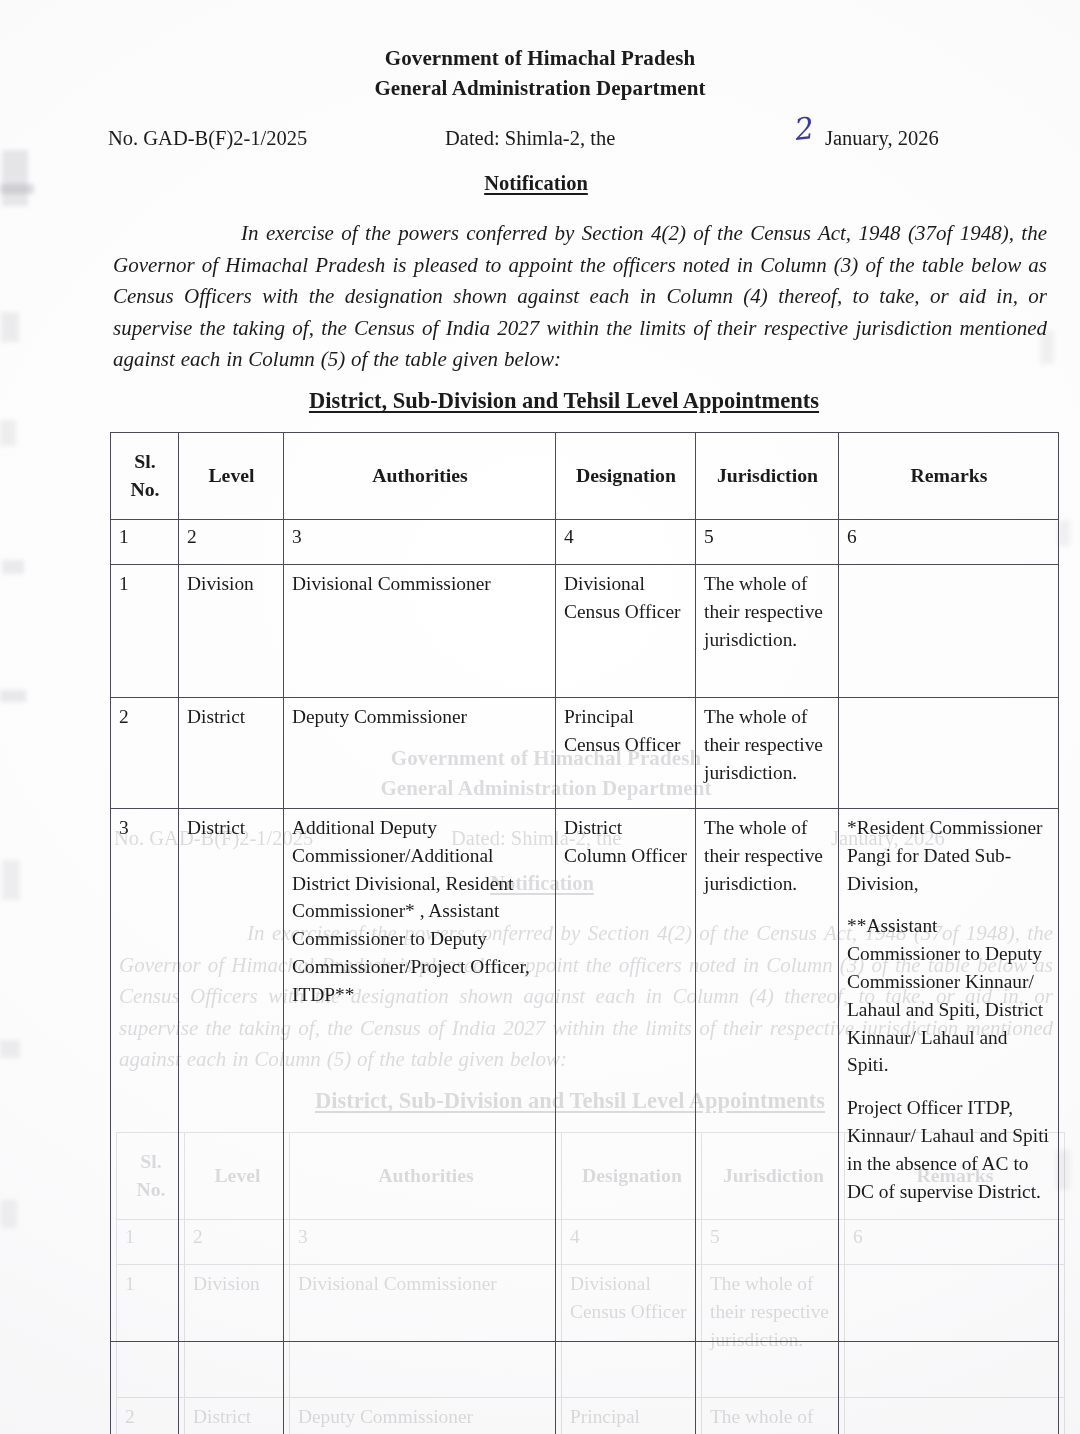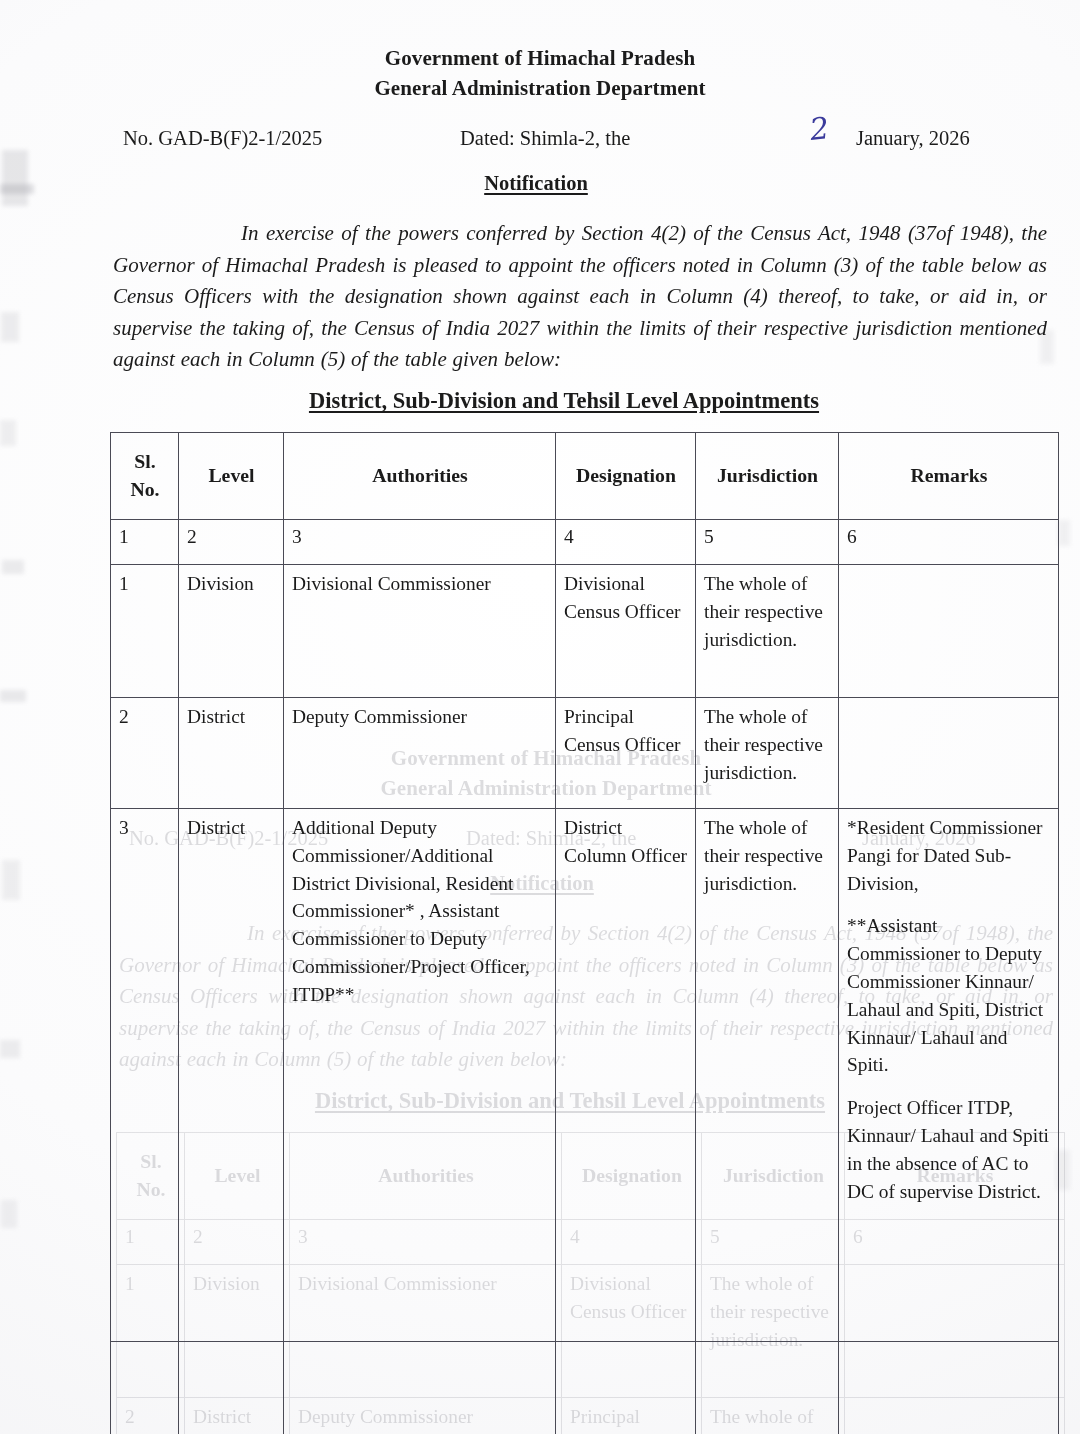--- a/index.html
+++ b/index.html
@@ -59,30 +59,30 @@
     font-weight: bold;
     font-size: 21px;
     line-height: 30px;
     letter-spacing: .1px;
   }
   #hdr-line1 { position: absolute; left: 0; right: 0; top: 43px; }
   #hdr-line2 { position: absolute; left: 0; right: 0; top: 73px; }
 
   #refline {
     position: absolute;
-    left: 123px;
+    left: 108px;
     right: 100px;
     top: 124px;
     font-size: 20.5px;
     line-height: 28px;
     height: 28px;
   }
   #ref-no   { position: absolute; left: 0;    top: 0; white-space: nowrap; }
   #ref-dated{ position: absolute; left: 337px; top: 0; white-space: nowrap; }
-  #ref-month{ position: absolute; left: 717px; top: 0; white-space: nowrap; margin-left: 16px; }
+  #ref-month{ position: absolute; left: 717px; top: 0; white-space: nowrap; }
   #ref-daymark {
     position: absolute;
     left: 687px;
     top: -9px;
     font-family: "DejaVu Serif", serif;
     font-size: 30px;
     font-style: italic;
     font-weight: 500;
     color: #3b3b9c;
     transform: rotate(-6deg);

